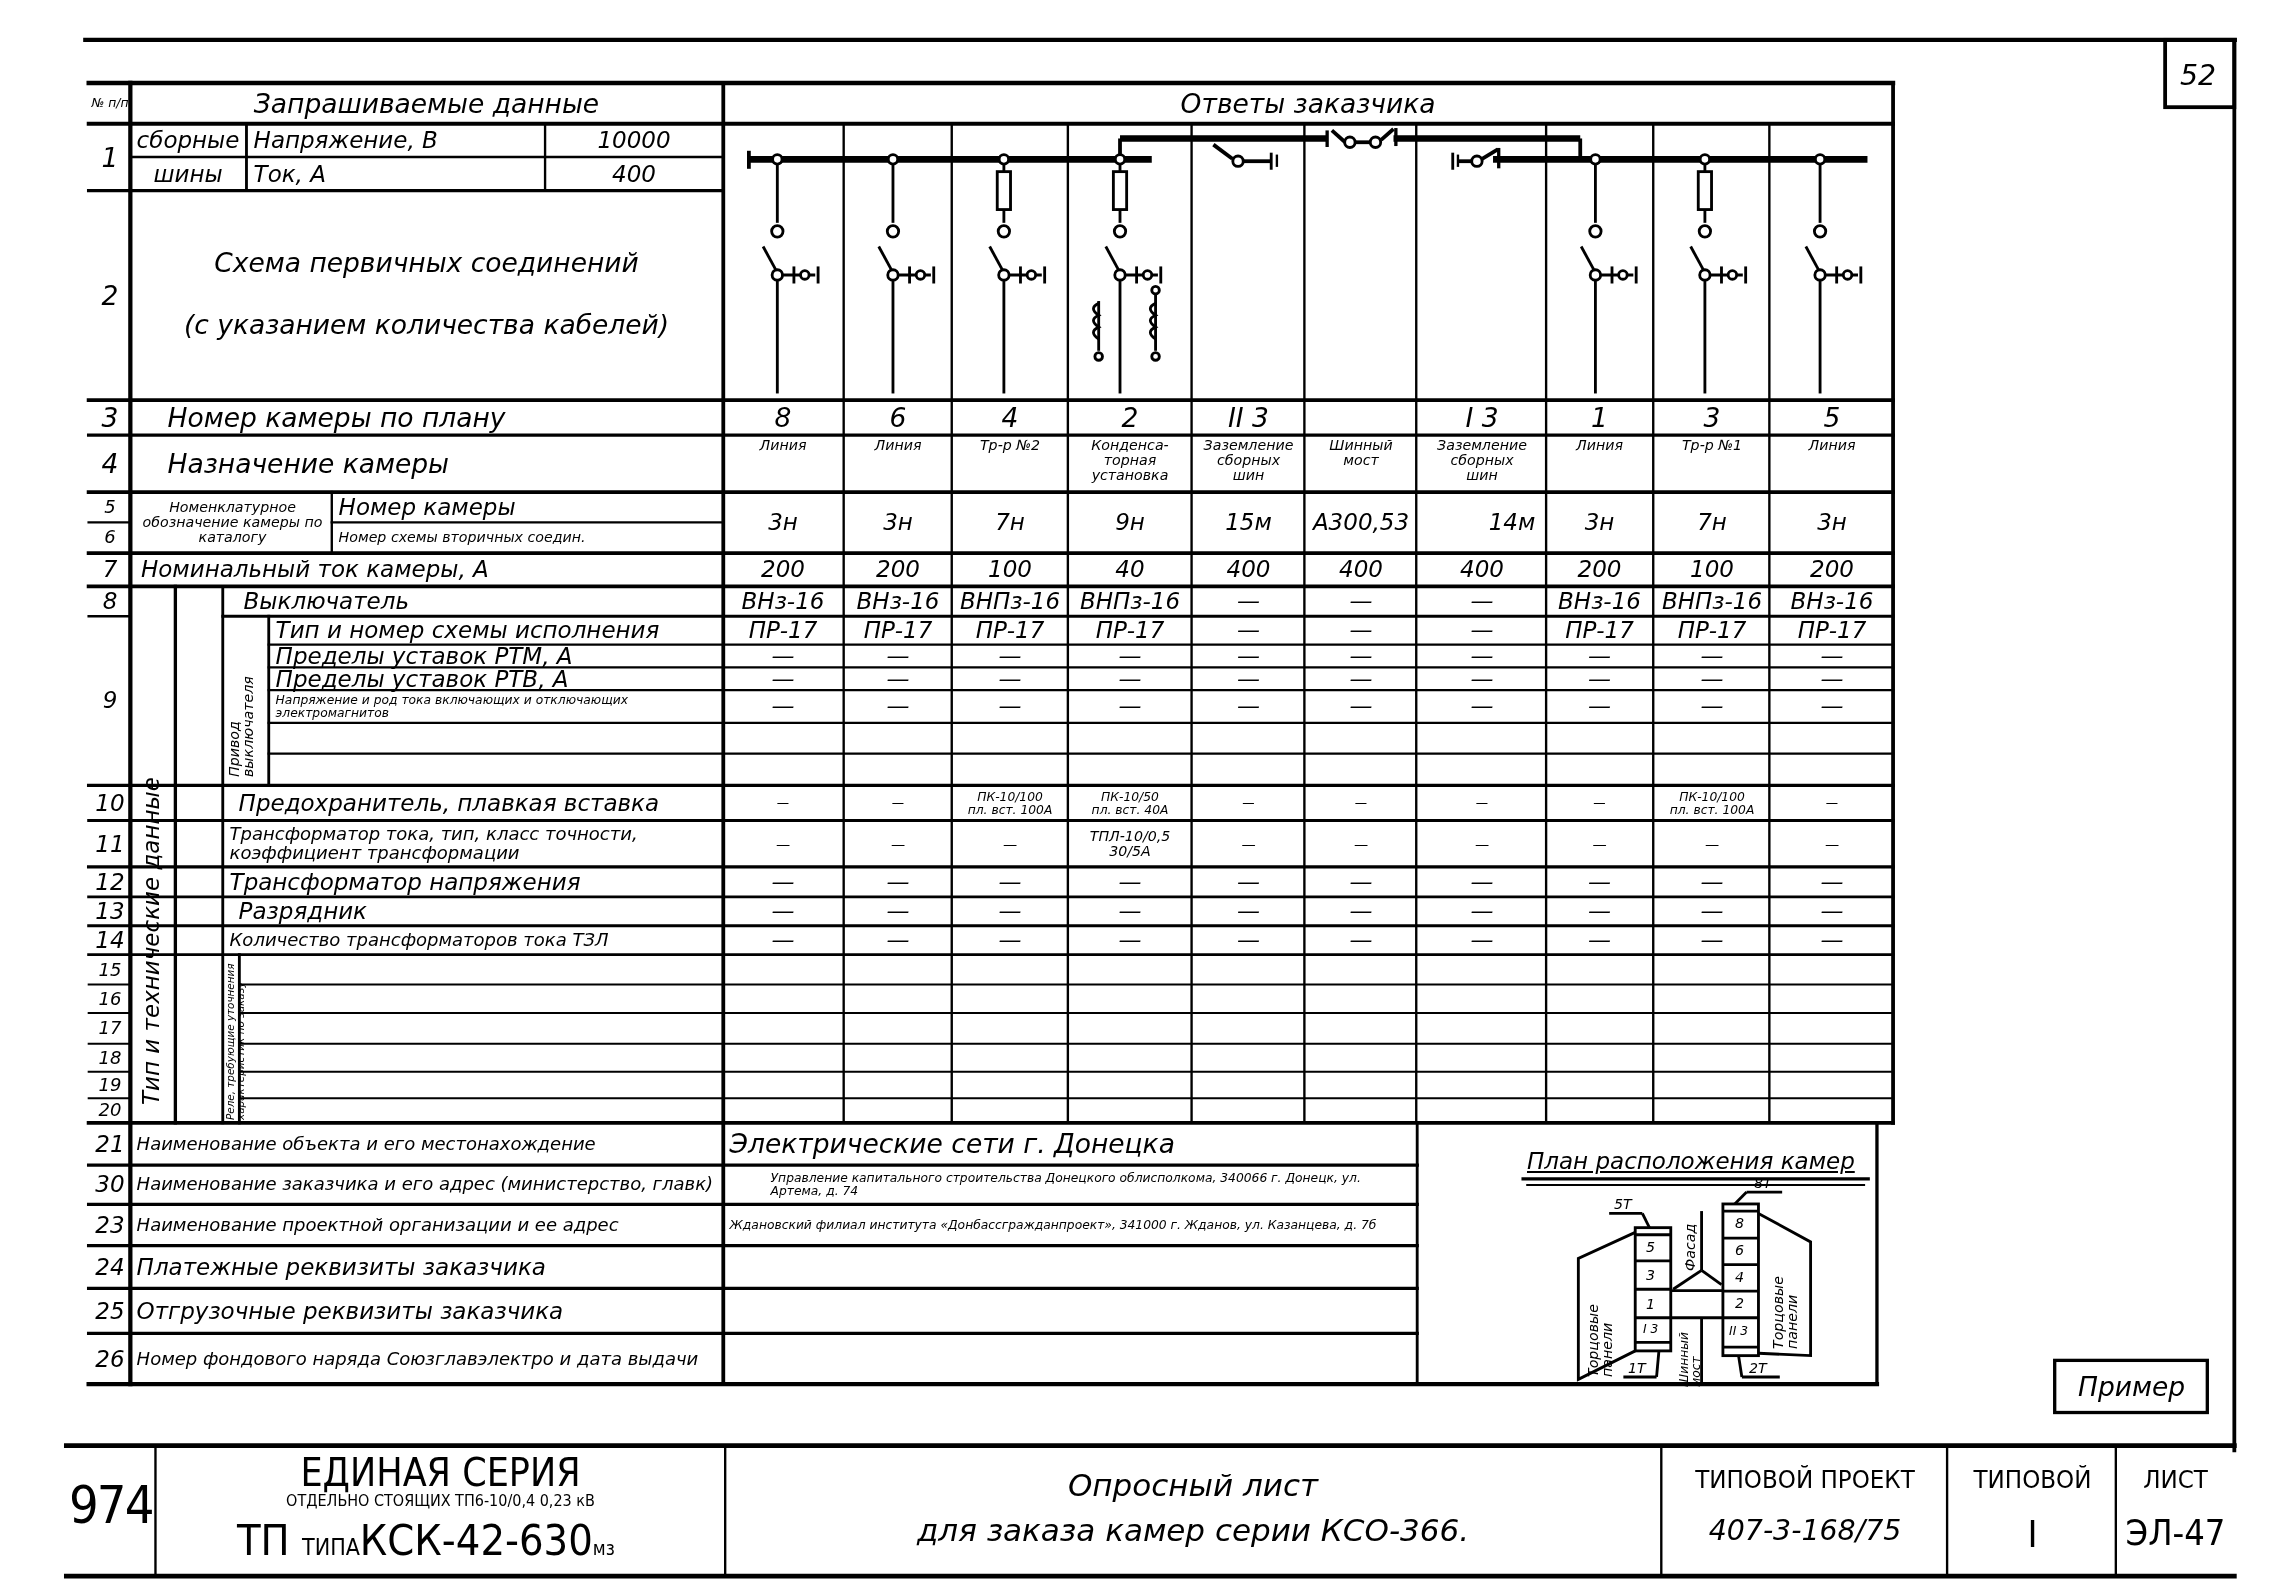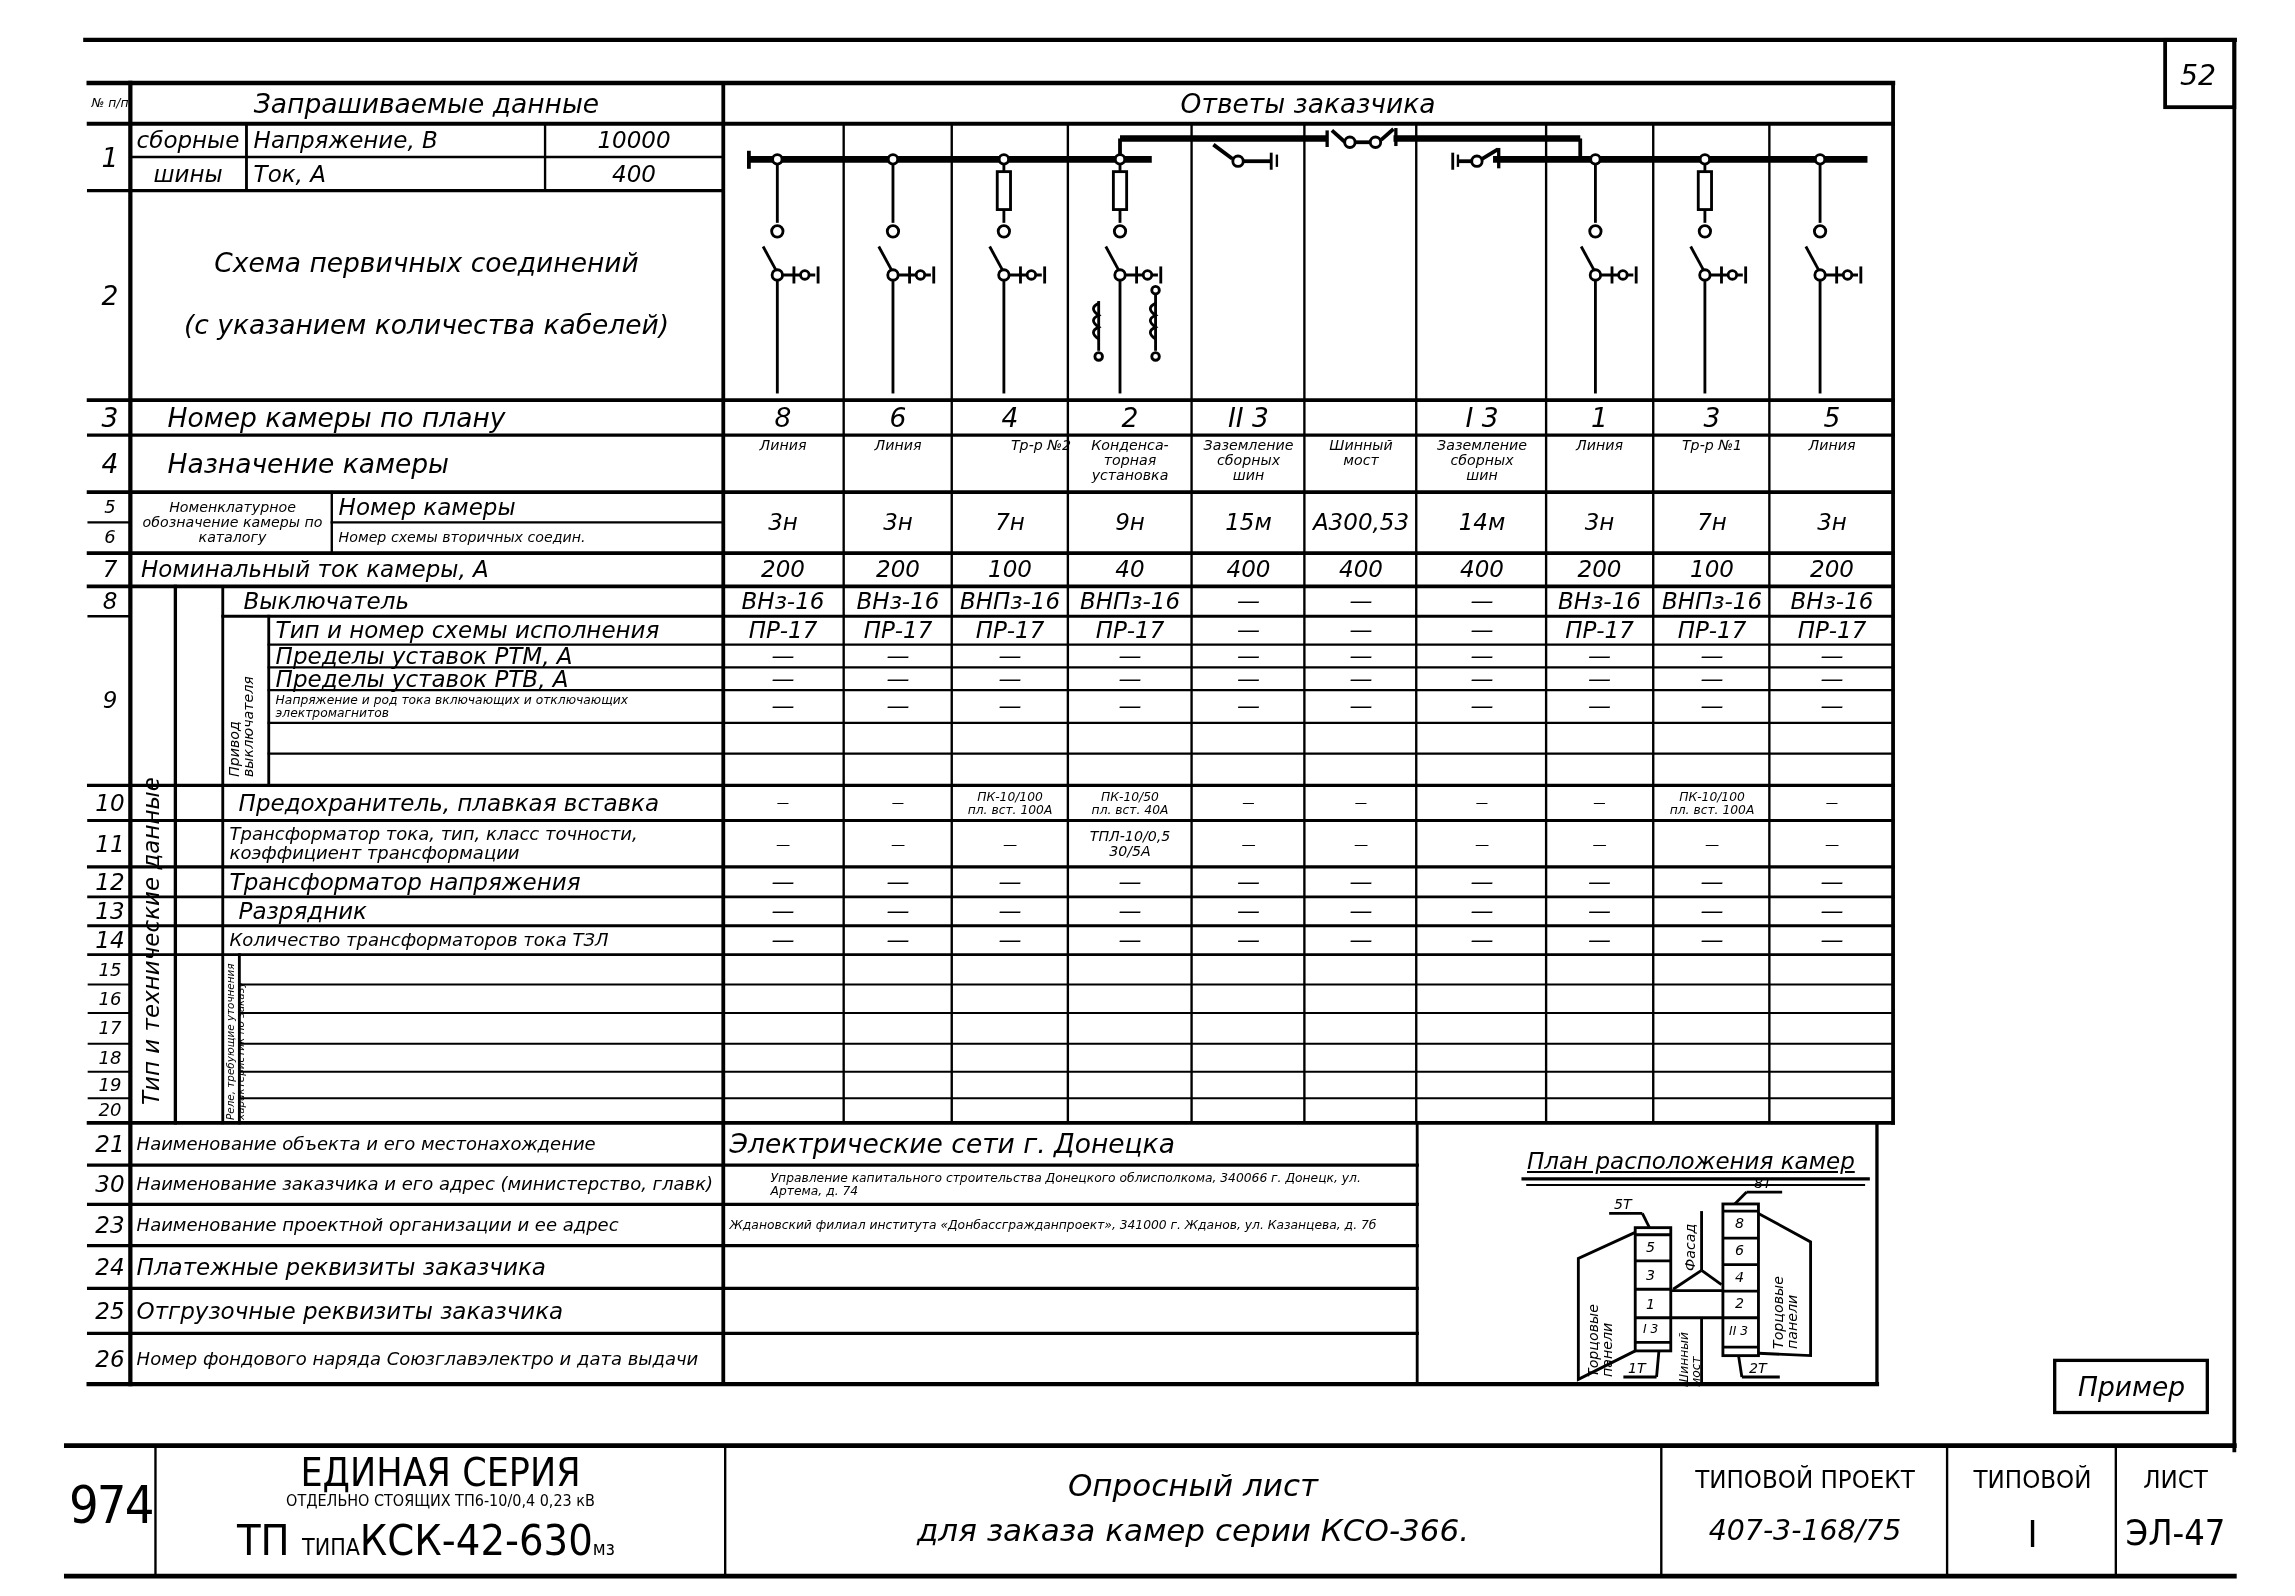--- a/index.html
+++ b/index.html
@@ -370,21 +370,21 @@
     <div class="cell md" style="left: 844px; top: 616px; width: 108px; height: 28.4px;">ПР-17</div>
     <div class="cell md" style="left: 844px; top: 645px; width: 108px; height: 23px;">—</div>
     <div class="cell md" style="left: 844px; top: 668px; width: 108px; height: 23px;">—</div>
     <div class="cell md" style="left: 844px; top: 690px; width: 108px; height: 33px;">—</div>
     <div class="cell xxs" style="left: 844px; top: 786px; width: 108px; height: 35px;">—</div>
     <div class="cell xs" style="left: 844px; top: 821px; width: 108px; height: 46px;">—</div>
     <div class="cell md" style="left: 844px; top: 867px; width: 108px; height: 30px;">—</div>
     <div class="cell md" style="left: 844px; top: 897px; width: 108px; height: 29px;">—</div>
     <div class="cell md" style="left: 844px; top: 926px; width: 108px; height: 29px;">—</div>
     <div class="cell lg" style="left: 952px; top: 400px; width: 116px; height: 35px;">4</div>
-    <div class="cell xs" style="left: 952px; top: 435px; width: 116px; height: 57px; align-items: flex-start; padding-top: 2.8px; box-sizing: border-box; margin-left: 31px;">Тр-р №2</div>
+    <div class="cell xs" style="left: 952px; top: 435px; width: 116px; height: 57px; align-items: flex-start; padding-top: 2.8px; box-sizing: border-box;">Тр-р №2</div>
     <div class="cell md" style="left: 952px; top: 492px; width: 116px; height: 61px;">7н</div>
     <div class="cell md" style="left: 952px; top: 553px; width: 116px; height: 33px;">100</div>
     <div class="cell md" style="left: 952px; top: 586px; width: 116px; height: 30px;">ВНПз-16</div>
     <div class="cell md" style="left: 952px; top: 616px; width: 116px; height: 28.4px;">ПР-17</div>
     <div class="cell md" style="left: 952px; top: 645px; width: 116px; height: 23px;">—</div>
     <div class="cell md" style="left: 952px; top: 668px; width: 116px; height: 23px;">—</div>
     <div class="cell md" style="left: 952px; top: 690px; width: 116px; height: 33px;">—</div>
     <div class="cell xxs" style="left: 952px; top: 786px; width: 116px; height: 35px;">ПК-10/100
 пл. вст. 100А</div>
     <div class="cell xs" style="left: 952px; top: 821px; width: 116px; height: 46px;">—</div>
@@ -437,21 +437,21 @@
     <div class="cell md" style="left: 1305px; top: 690px; width: 112px; height: 33px;">—</div>
     <div class="cell xxs" style="left: 1305px; top: 786px; width: 112px; height: 35px;">—</div>
     <div class="cell xs" style="left: 1305px; top: 821px; width: 112px; height: 46px;">—</div>
     <div class="cell md" style="left: 1305px; top: 867px; width: 112px; height: 30px;">—</div>
     <div class="cell md" style="left: 1305px; top: 897px; width: 112px; height: 29px;">—</div>
     <div class="cell md" style="left: 1305px; top: 926px; width: 112px; height: 29px;">—</div>
     <div class="cell lg" style="left: 1417px; top: 400px; width: 130px; height: 35px;">I 3</div>
     <div class="cell xs" style="left: 1417px; top: 435px; width: 130px; height: 57px; align-items: flex-start; padding-top: 2.8px; box-sizing: border-box;">Заземление
 сборных
 шин</div>
-    <div class="cell md" style="left: 1417px; top: 492px; width: 130px; height: 61px;">14м</div>
+    <div class="cell md" style="left: 1417px; top: 492px; width: 130px; height: 61px; padding-left: 30px;">14м</div>
     <div class="cell md" style="left: 1417px; top: 553px; width: 130px; height: 33px;">400</div>
     <div class="cell md" style="left: 1417px; top: 586px; width: 130px; height: 30px;">—</div>
     <div class="cell md" style="left: 1417px; top: 616px; width: 130px; height: 28.4px;">—</div>
     <div class="cell md" style="left: 1417px; top: 645px; width: 130px; height: 23px;">—</div>
     <div class="cell md" style="left: 1417px; top: 668px; width: 130px; height: 23px;">—</div>
     <div class="cell md" style="left: 1417px; top: 690px; width: 130px; height: 33px;">—</div>
     <div class="cell xxs" style="left: 1417px; top: 786px; width: 130px; height: 35px;">—</div>
     <div class="cell xs" style="left: 1417px; top: 821px; width: 130px; height: 46px;">—</div>
     <div class="cell md" style="left: 1417px; top: 867px; width: 130px; height: 30px;">—</div>
     <div class="cell md" style="left: 1417px; top: 897px; width: 130px; height: 29px;">—</div>

